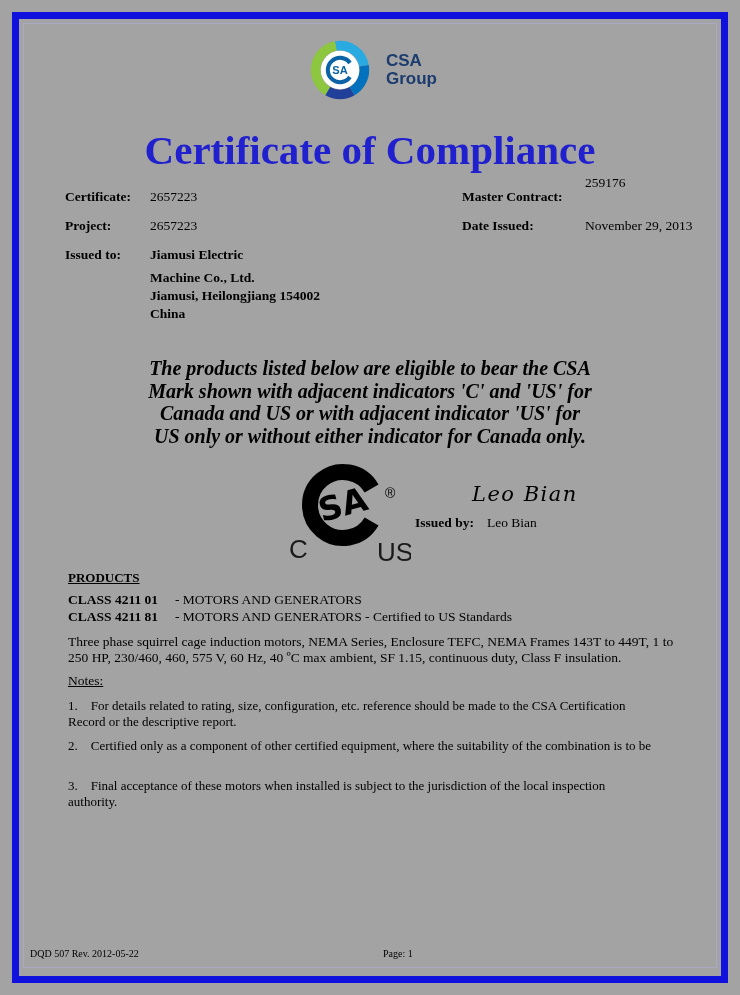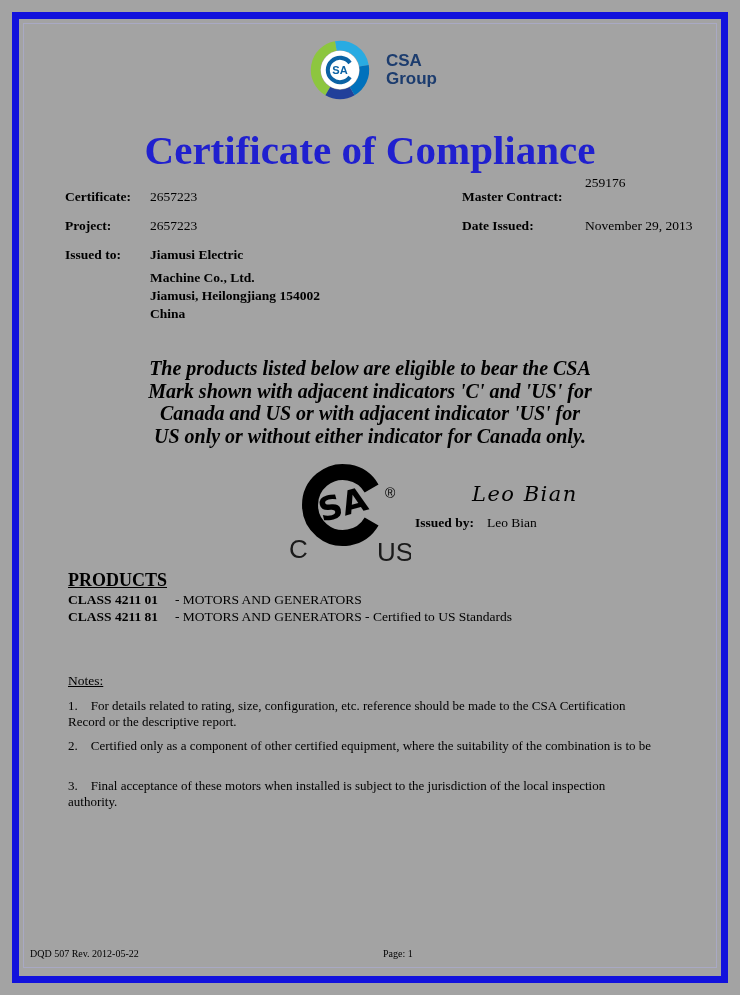--- a/index.html
+++ b/index.html
@@ -29,21 +29,21 @@
     font-weight:bold;font-style:italic;font-size:20px;line-height:22.5px;}
 
   .mark-svg{position:absolute;left:281px;top:456px;}
   .signature-script{position:absolute;left:472px;top:482px;
     font-family:"DejaVu Serif",serif;font-style:italic;font-size:21px;
     letter-spacing:1.5px;white-space:nowrap;}
   .issued-by-label{position:absolute;left:415px;top:515px;font-weight:bold;font-size:13.5px;}
   .issued-by-value{position:absolute;left:487px;top:515px;font-size:13.5px;}
 
   .products-heading{position:absolute;left:68px;top:570px;font-weight:bold;
-    font-size:18px;text-decoration:underline;}
+    font-size:13px;text-decoration:underline;}
   .class-rows{position:absolute;left:68px;top:591px;font-size:13.5px;line-height:17px;}
   .class-row{display:flex;}
   .class-code{font-weight:bold;display:inline-block;width:107px;flex:0 0 107px;}
   .desc{position:absolute;left:68px;top:634px;font-size:13.5px;line-height:15.5px;width:620px;}
   .notes-heading{position:absolute;left:68px;top:673px;font-size:13.5px;text-decoration:underline;}
   .note{position:absolute;left:68px;font-size:13px;line-height:15.5px;width:625px;}
   .note-1{top:698px;} .note-2{top:738px;} .note-3{top:778px;}
 
   .footer-ref{position:absolute;left:30px;top:948px;font-size:10px;}
   .footer-page{position:absolute;left:383px;top:948px;font-size:10px;}
@@ -116,20 +116,22 @@
     <div class="class-row">
       <span class="class-code">CLASS 4211 01</span>
       <span>- MOTORS AND GENERATORS</span>
     </div>
     <div class="class-row">
       <span class="class-code">CLASS 4211 81</span>
       <span>- MOTORS AND GENERATORS - Certified to US Standards</span>
     </div>
   </div>
   <div class="desc">
+    <div>Three phase squirrel cage induction motors, NEMA Series, Enclosure TEFC, NEMA Frames 143T to 449T, 1 to</div>
+    <div>250 HP, 230/460, 460, 575 V, 60 Hz, 40 ºC max ambient, SF 1.15, continuous duty, Class F insulation.</div>
   </div>
 
   <div class="notes-heading">Notes:</div>
   <div class="note note-1">
     <div>1.&nbsp;&nbsp;&nbsp; For details related to rating, size, configuration, etc. reference should be made to the CSA Certification</div>
     <div>Record or the descriptive report.</div>
   </div>
   <div class="note note-2">
     <div>2.&nbsp;&nbsp;&nbsp; Certified only as a component of other certified equipment, where the suitability of the combination is to be</div>
   </div>

